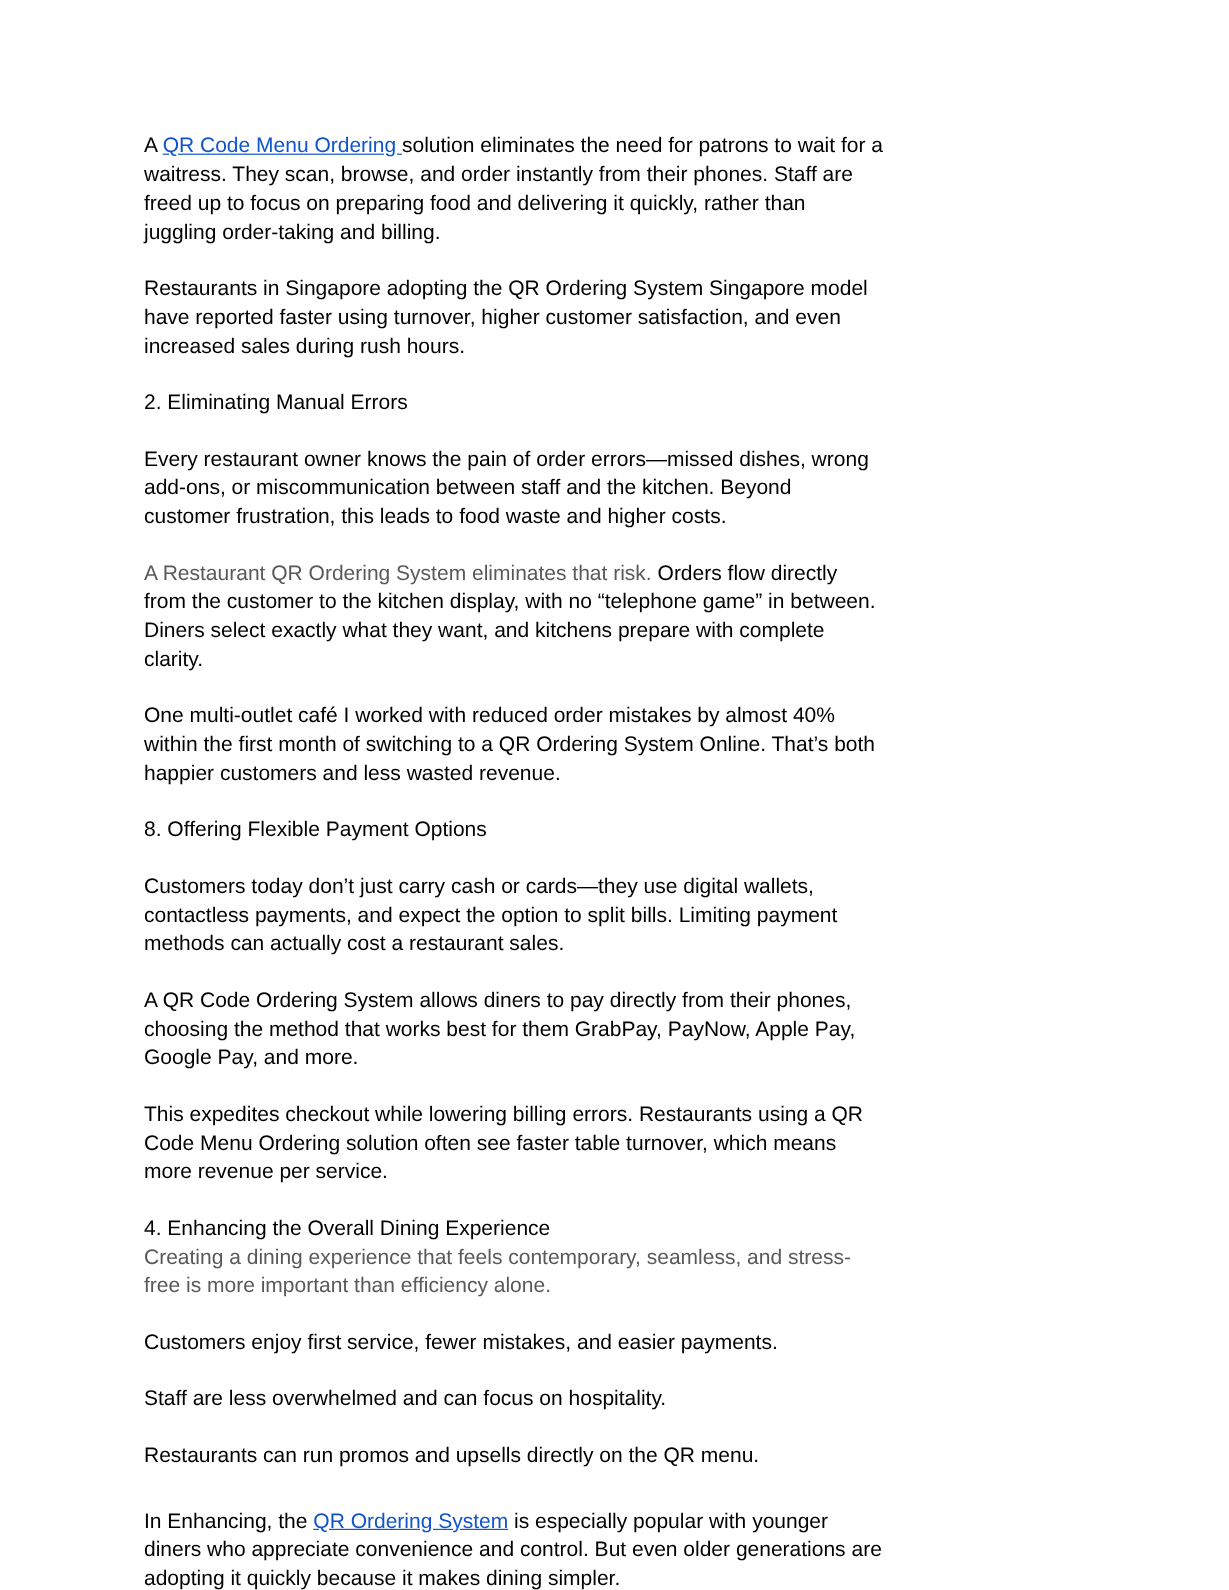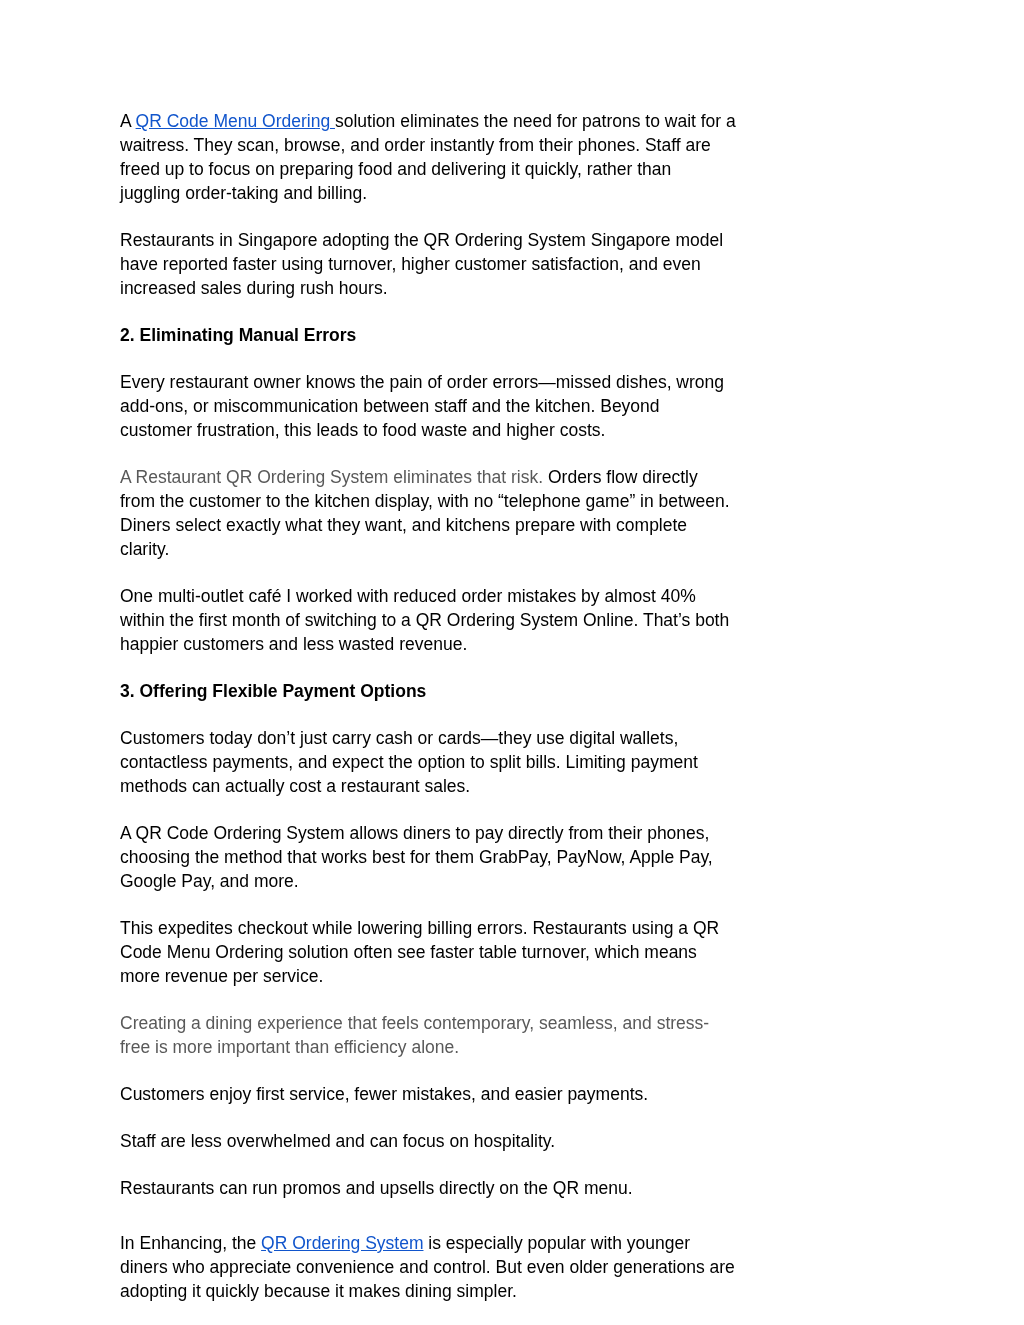--- a/index.html
+++ b/index.html
@@ -20,44 +20,45 @@
     line-height:24px;
     color:var(--text);
     -webkit-font-smoothing:antialiased;
   }
   .para, .heading{
     margin:0 0 23px 0;
     padding:0;
     font-size:17.5px;
     line-height:24px;
   }
-  .heading{ font-weight:bold; }
+  .heading{ font-weight:normal; }
   .tight{ margin-bottom:0; }
   .wide{ margin-bottom:31px; }
   .muted{ color:var(--muted); }
   .normal{ color:inherit; }
   a.link{
     color:var(--link);
     text-decoration:underline;
     cursor:pointer;
   }
 </style>
 </head>
 <body>
 
 <main class="page">
     <p class="para"><span class="normal">A </span><a class="link" href="#">QR Code Menu Ordering </a><span class="normal">solution eliminates the need for patrons to wait for a waitress. They scan, browse, and order instantly from their phones. Staff are freed up to focus on preparing food and delivering it quickly, rather than juggling order-taking and billing.</span></p>
     <p class="para"><span class="normal">Restaurants in Singapore adopting the QR Ordering System Singapore model have reported faster using turnover, higher customer satisfaction, and even increased sales during rush hours.</span></p>
     <h2 class="heading"><span class="normal">2. Eliminating Manual Errors</span></h2>
     <p class="para"><span class="normal">Every restaurant owner knows the pain of order errors—missed dishes, wrong add-ons, or miscommunication between staff and the kitchen. Beyond customer frustration, this leads to food waste and higher costs.</span></p>
     <p class="para"><span class="muted">A Restaurant QR Ordering System eliminates that risk. </span><span class="normal">Orders flow directly from the customer to the kitchen display, with no “telephone game” in between. Diners select exactly what they want, and kitchens prepare with complete clarity.</span></p>
     <p class="para"><span class="normal">One multi-outlet café I worked with reduced order mistakes by almost 40% within the first month of switching to a QR Ordering System Online. That’s both happier customers and less wasted revenue.</span></p>
-    <h2 class="heading"><span class="normal">3. Offering Flexible Payment Options</span></h2>
+    <h2 class="heading"><span class="normal">8. Offering Flexible Payment Options</span></h2>
     <p class="para"><span class="normal">Customers today don’t just carry cash or cards—they use digital wallets, contactless payments, and expect the option to split bills. Limiting payment methods can actually cost a restaurant sales.</span></p>
     <p class="para"><span class="normal">A QR Code Ordering System allows diners to pay directly from their phones, choosing the method that works best for them GrabPay, PayNow, Apple Pay, Google Pay, and more.</span></p>
     <p class="para"><span class="normal">This expedites checkout while lowering billing errors. Restaurants using a QR Code Menu Ordering solution often see faster table turnover, which means more revenue per service.</span></p>
+    <h2 class="heading tight"><span class="normal">4. Enhancing the Overall Dining Experience</span></h2>
     <p class="para"><span class="muted">Creating a dining experience that feels contemporary, seamless, and stress-free is more important than efficiency alone.</span></p>
     <p class="para"><span class="normal">Customers enjoy first service, fewer mistakes, and easier payments.</span></p>
     <p class="para"><span class="normal">Staff are less overwhelmed and can focus on hospitality.</span></p>
     <p class="para wide"><span class="normal">Restaurants can run promos and upsells directly on the QR menu.</span></p>
     <p class="para"><span class="normal">In Enhancing, the </span><a class="link" href="#">QR Ordering System</a><span class="normal"> is especially popular with younger diners who appreciate convenience and control. But even older generations are adopting it quickly because it makes dining simpler.</span></p>
     <h2 class="heading"><span class="normal">Why Singapore Is Leading the Way in QR Ordering</span></h2>
   </main>
 
 </body></html>

